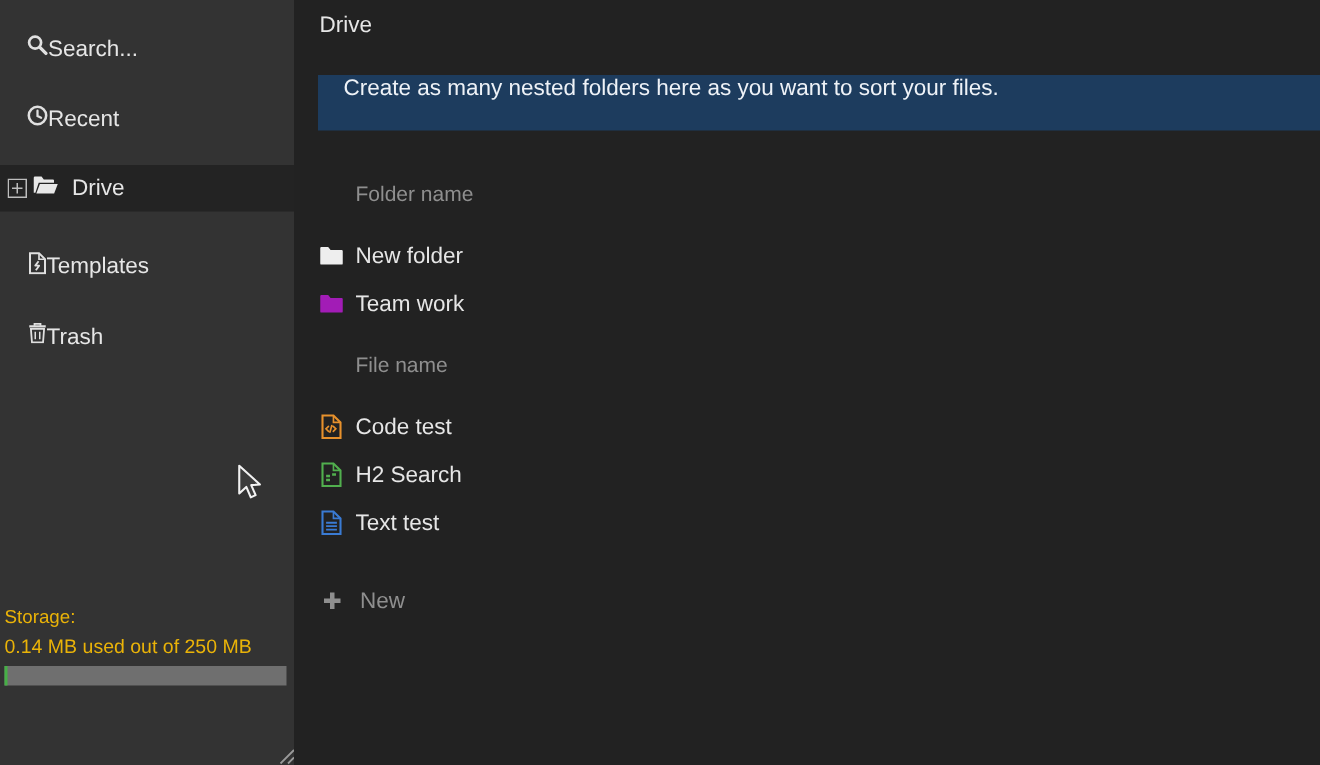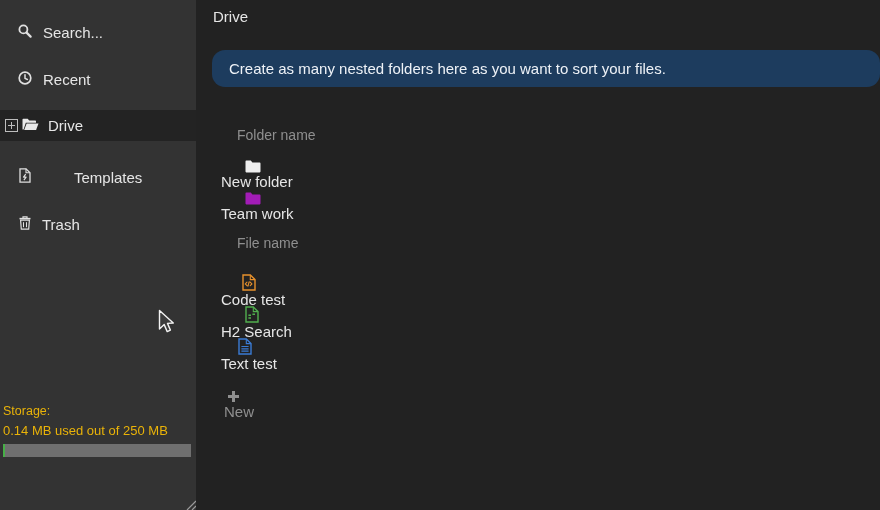--- a/index.html
+++ b/index.html
@@ -16,26 +16,26 @@
   .topline-bright{position:absolute;left:40px;top:0;width:62px;height:3px;background:var(--topline_bright);}
   .topline-main{position:absolute;left:196px;right:0;top:0;height:4px;background:var(--topline);}
 
   
   .sidebar{position:absolute;left:0;top:0;width:196px;height:510px;background:var(--sidebar_bg);}
   .s-item{
     position:absolute;left:0;width:100%;height:22px;
     display:flex;align-items:center;font-size:15px;color:var(--text_main);
     cursor:pointer;white-space:nowrap;
   }
-  .s-item .lbl{margin-left:11px;}
+  .s-item .lbl{margin-left:0;}
   .s-search{top:21px;padding-left:18px;}
   .s-recent{top:68px;padding-left:18px;}
   .s-drive{top:110px;height:31px;background:var(--active_bg);padding-left:5px;}
   .s-drive .lbl{margin-left:9px;}
-  .s-templates{top:166px;padding-left:19px;gap:32px;}
+  .s-templates{top:166px;padding-left:19px;}
   .s-trash{top:213px;padding-left:19px;}
   .expander{margin-right:4px;display:inline-flex;}
 
   .storage{position:absolute;left:3px;right:5px;top:404px;font-size:12.5px;color:#eab308;}
   .storage-line2{margin-top:5px;font-size:13px;}
   .storage-line2 b{font-weight:normal;}
   .storage-bar{margin-top:6px;height:13px;background:var(--storage_track);position:relative;}
   .storage-fill{position:absolute;left:0;top:0;bottom:0;width:2px;background:var(--storage_fill);}
   .help-btn{
     position:absolute;left:3px;top:461px;width:188px;height:30px;
@@ -46,28 +46,28 @@
   .resize-handle{position:absolute;left:186px;top:497px;cursor:nwse-resize;}
 
   .cursor{position:absolute;left:158px;top:309px;pointer-events:none;}
 
   
   .main{position:absolute;left:196px;top:0;right:0;bottom:0;background:var(--main_bg);}
   .main-title{position:absolute;left:17px;top:8px;font-size:15px;color:var(--text_main);}
   .banner{
     position:absolute;left:16px;right:0;top:50px;height:37px;
     background:var(--banner_bg);color:#eef2f7;font-size:15px;
-    display:flex;align-items:center;padding-left:17px;box-sizing:border-box;border-radius:13px;
+    display:flex;padding-left:17px;box-sizing:border-box;
   }
   .col-header{position:absolute;left:41px;font-size:14px;color:var(--text_muted);}
-  .h-folder{top:127px;}
+  .h-folder{top:121px;}
   .h-file{top:235px;}
   .row{
     position:absolute;left:17px;height:20px;display:flex;align-items:center;
-    font-size:15px;color:var(--text_main);cursor:pointer;white-space:nowrap;flex-direction:column;
+    font-size:15px;color:var(--text_main);cursor:pointer;white-space:nowrap;
   }
   .row .icon{width:16px;display:inline-flex;justify-content:center;}
   .row .lbl{margin-left:8px;}
   .r-folder1{top:160px;}
   .r-folder2{top:192px;}
   .r-file1{top:274px;}
   .r-file2{top:306px;}
   .r-file3{top:338px;text-align:center;}
   .r-new{top:390px;color:var(--text_muted);}
   .r-new .lbl{margin-left:11px;}

